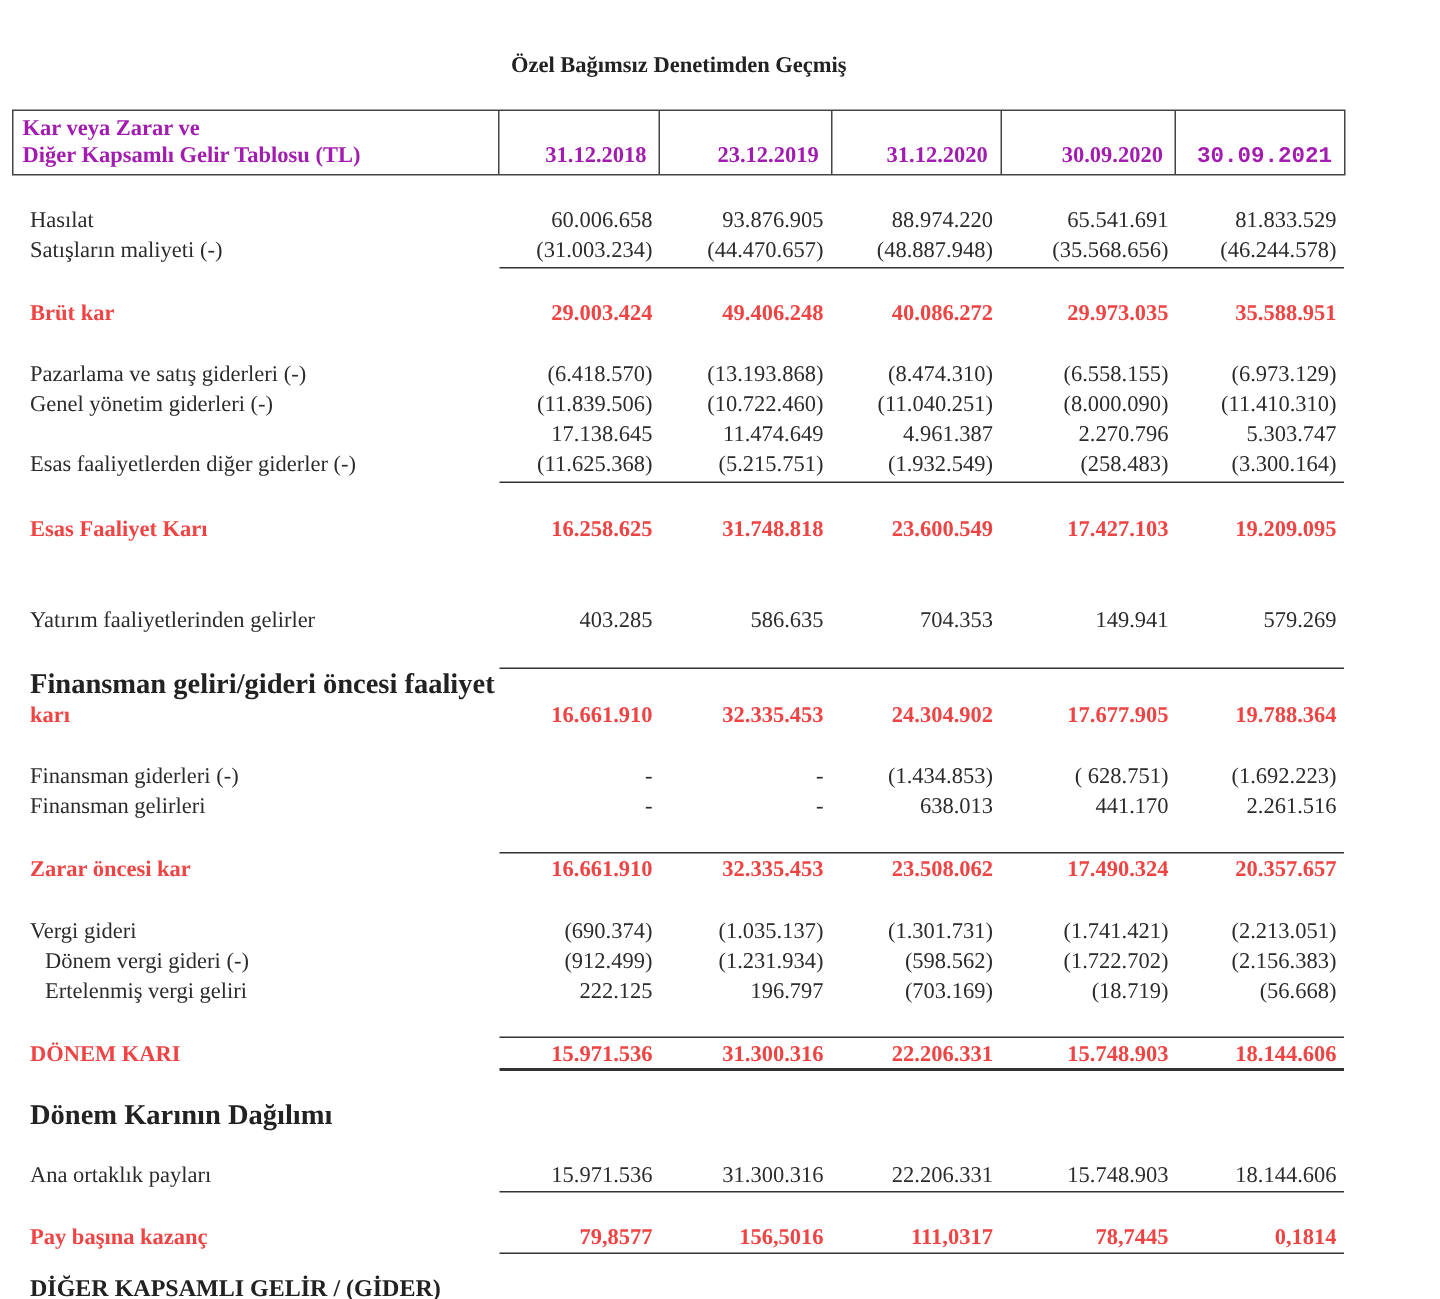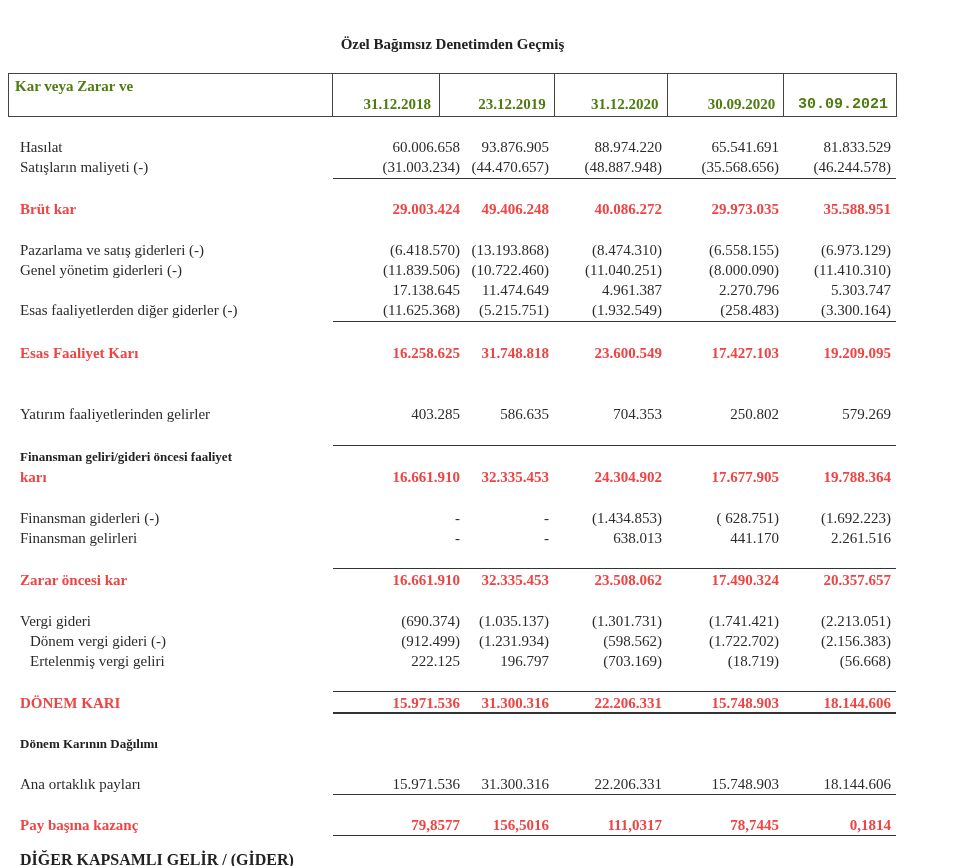--- a/index.html
+++ b/index.html
@@ -11,60 +11,61 @@
   .title {
     position: absolute; left: 0; width: 905px; top: 36px;
     text-align: center; font-size: 15px; font-weight: bold; color: #222;
   }
   .hdr {
     position: absolute; left: 8px; top: 73px; width: 889px; height: 44px;
     border: 1.5px solid #444; box-sizing: border-box; display: flex;
   }
   .hdr .cell {
     box-sizing: border-box; height: 100%; border-right: 1.5px solid #444;
-    font-weight: bold; font-size: 15px; color: #4d7c0f;
+    font-weight: bold; font-size: 15px; color: #a21caf;
     display: flex; align-items: flex-end; justify-content: flex-end;
     padding: 0 8px 3px 0;
   }
   .hdr .cell:last-child { border-right: none; }
   .hdr .cell.label {
     justify-content: flex-start; align-items: stretch; flex-direction: column;
     padding: 3px 0 3px 6px; line-height: 18px;
   }
   .hdr .c0 { width: 325px; }
   .hdr .c1 { width: 107px; }
   .hdr .c2 { width: 115px; }
   .hdr .c3 { width: 113px; }
   .hdr .c4 { width: 117px; }
   .hdr .c5 { width: 112px; font-family: Liberation Mono, monospace; }
 
   .row { position: absolute; left: 0; width: 960px; height: 18px; font-size: 15px; line-height: 18px; }
   .row .lbl { position: absolute; left: 20px; white-space: nowrap; }
   .row .lbl.indent { left: 30px; }
   .row .v { position: absolute; text-align: right; white-space: nowrap; }
-  .row .v1 { right: 500px; }   
+  .row .v1 { right: 525px; }   
   .row .v2 { right: 411px; }   
   .row .v3 { right: 298px; }   
   .row .v4 { right: 181px; padding-left: 36px; }   
   .row .v5 { right: 69px; }    
   .row.bold { font-weight: bold; color: #ef4444; }
 
   .line { position: absolute; left: 333px; width: 563px; height: 0; border-top: 1.2px solid #333; }
   .line.thick { border-top: 2.5px solid #333; }
 
-  .lbl2 { position: absolute; left: 20px; font-size: 13px; line-height: 18px; font-weight: bold; color: #222; }
+  .lbl2 { position: absolute; left: 20px; font-size: 19px; line-height: 18px; font-weight: bold; color: #222; }
 </style>
 </head>
 <body>
 
 <div class="title">Özel Bağımsız Denetimden Geçmiş</div>
 
 <div class="hdr">
   <div class="cell label c0">
     <span>Kar veya Zarar ve</span>
+    <span>Diğer Kapsamlı Gelir Tablosu (TL)</span>
   </div>
   <div class="cell c1">31.12.2018</div>
   <div class="cell c2">23.12.2019</div>
   <div class="cell c3">31.12.2020</div>
   <div class="cell c4">30.09.2020</div>
   <div class="cell c5">30.09.2021</div>
 </div>
 
 <div class="row" style="top:138px">
   <span class="lbl">Hasılat</span>
@@ -133,21 +134,21 @@
   <span class="v v3">23.600.549</span>
   <span class="v v4">17.427.103</span>
   <span class="v v5">19.209.095</span>
 </div>
 
 <div class="row" style="top:405px">
   <span class="lbl">Yatırım faaliyetlerinden gelirler</span>
   <span class="v v1">403.285</span>
   <span class="v v2">586.635</span>
   <span class="v v3">704.353</span>
-  <span class="v v4">250.802</span>
+  <span class="v v4">149.941</span>
   <span class="v v5">579.269</span>
 </div>
 <div class="line" style="top:445px"></div>
 
 <div class="lbl2" style="top:448px">Finansman geliri/gideri öncesi faaliyet</div>
 <div class="row bold" style="top:468px">
   <span class="lbl">karı</span>
   <span class="v v1">16.661.910</span>
   <span class="v v2">32.335.453</span>
   <span class="v v3">24.304.902</span>

